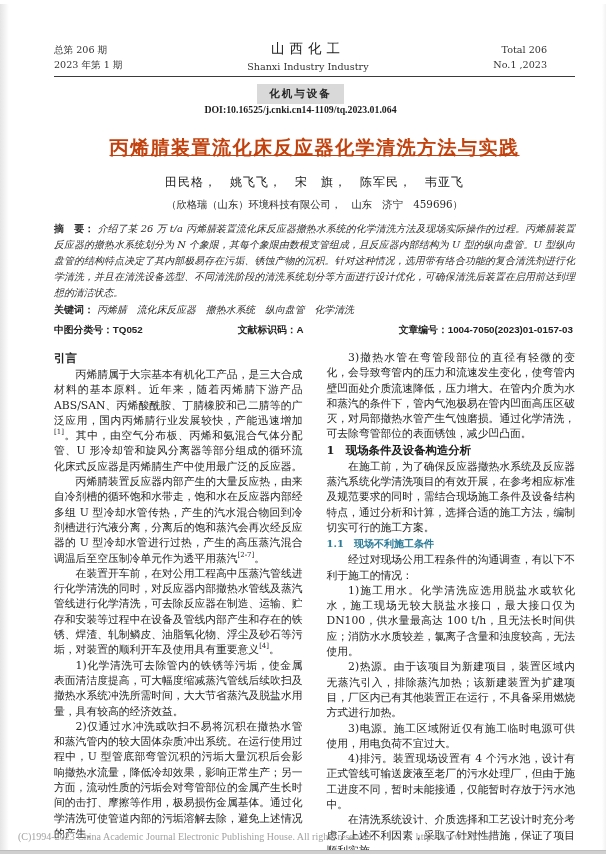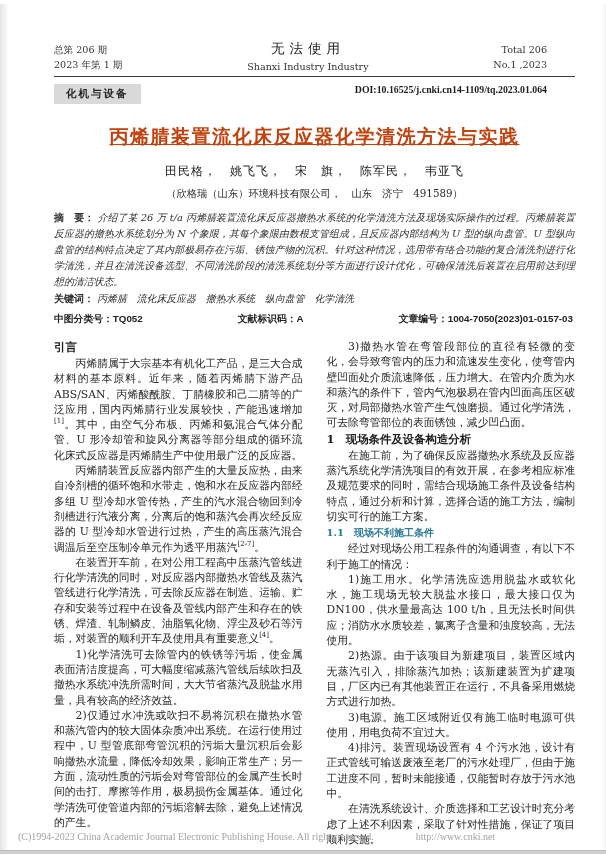--- a/index.html
+++ b/index.html
@@ -22,21 +22,21 @@
   
   .masthead{display:flex;align-items:flex-end;justify-content:space-between;
     border-bottom:1.4px solid #3a3a3a;padding-bottom:4px;padding-right:28px;}
   .mast-side{font-size:9.6px;line-height:15px;color:#333;}
   .mast-right{text-align:right;}
   .mast-center{text-align:center;}
   .journal-cn{font-size:13.5px;letter-spacing:5px;color:#222;}
   .journal-en{font-size:9.6px;margin-top:3px;color:#333;}
 
   
-  .tag-doi-row{display:flex;justify-content:space-between;margin-top:7px;padding-right:28px;}
+  .tag-doi-row{display:flex;justify-content:space-between;align-items:center;margin-top:7px;padding-right:28px;flex-direction:column;}
   .column-tag{background:var(--tag-bg,#d9d9d9);color:#222;font-weight:bold;
     font-size:10.5px;padding:3px 12px;letter-spacing:2px;}
   .doi{font-weight:bold;font-size:9.8px;color:#1d1d1d;font-family:"Liberation Serif",serif;}
 
   
   .title{margin:20px 0 0;text-align:center;font-size:19px;font-weight:bold;
     letter-spacing:1.5px;color:#c2410c;text-decoration:underline;}
   .authors{margin-top:13px;text-align:center;font-size:12px;color:#222;letter-spacing:1px;}
   .affiliation{margin-top:7px;text-align:center;font-size:10.3px;color:#2a2a2a;}
 
@@ -75,37 +75,37 @@
 <div class="page">
   <div class="edge-left"></div>
   <div class="edge-right"></div>
 
   <header class="masthead">
     <div class="mast-side">
       <div>总第 206 期</div>
       <div>2023 年第 1 期</div>
     </div>
     <div class="mast-center">
-      <div class="journal-cn">无法使用</div>
+      <div class="journal-cn">山西化工</div>
       <div class="journal-en">Shanxi Industry Industry</div>
     </div>
     <div class="mast-side mast-right">
       <div>Total 206</div>
       <div>No.1 ,2023</div>
     </div>
   </header>
 
   <div class="tag-doi-row">
     <span class="column-tag">化机与设备</span>
     <span class="doi">DOI:10.16525/j.cnki.cn14-1109/tq.2023.01.064</span>
   </div>
 
   <h1 class="title">丙烯腈装置流化床反应器化学清洗方法与实践</h1>
   <div class="authors">田民格，　姚飞飞，　宋　旗，　陈军民，　韦亚飞</div>
-  <div class="affiliation">（欣格瑞（山东）环境科技有限公司，　山东　济宁　491589）</div>
+  <div class="affiliation">（欣格瑞（山东）环境科技有限公司，　山东　济宁　459696）</div>
 
   <div class="abstract">
     <span class="label-bold">摘　要：</span>
     <span class="abs-text">介绍了某 26 万 t/a 丙烯腈装置流化床反应器撤热水系统的化学清洗方法及现场实际操作的过程。丙烯腈装置反应器的撤热水系统划分为 N 个象限，其每个象限由数根支管组成，且反应器内部结构为 U 型的纵向盘管。U 型纵向盘管的结构特点决定了其内部极易存在污垢、锈蚀产物的沉积。针对这种情况，选用带有络合功能的复合清洗剂进行化学清洗，并且在清洗设备选型、不同清洗阶段的清洗系统划分等方面进行设计优化，可确保清洗后装置在启用前达到理想的清洁状态。</span>
   </div>
 
   <div class="keywords">
     <span class="label-bold">关键词：</span>
     <span class="kw-text">丙烯腈　流化床反应器　撤热水系统　纵向盘管　化学清洗</span>
   </div>

